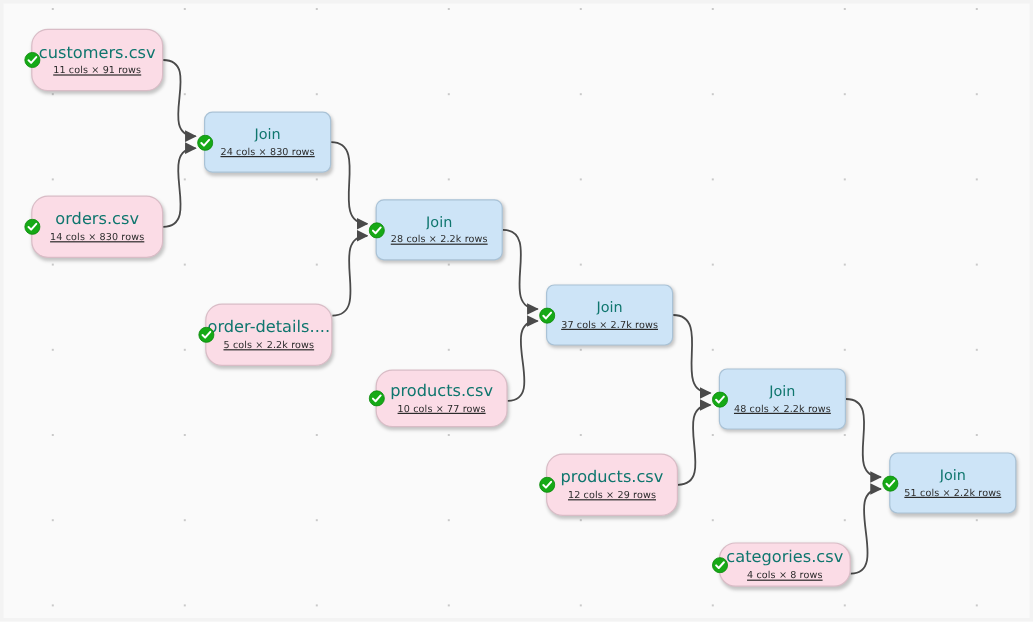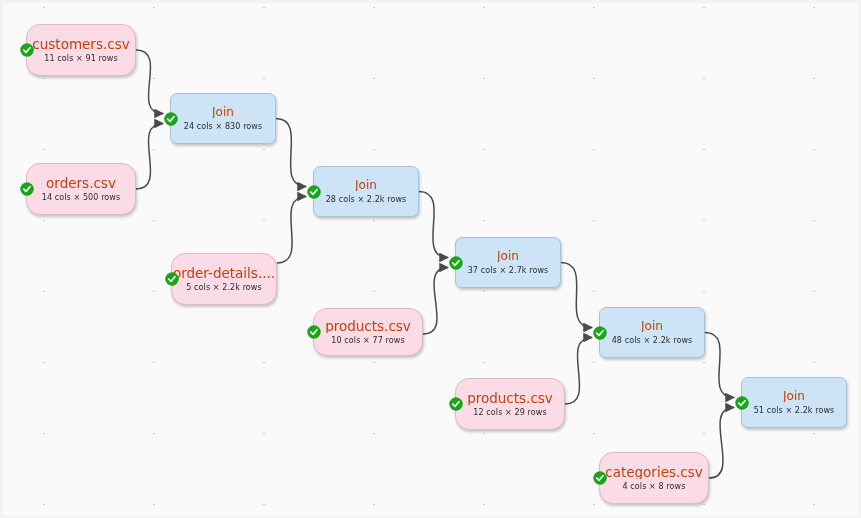--- a/index.html
+++ b/index.html
@@ -20,27 +20,27 @@
 
   .node{position:absolute;z-index:2;border-radius:12px;
         box-sizing:border-box;
         box-shadow:1px 2px 3px rgba(0,0,0,0.22);
         display:flex;flex-direction:column;
         align-items:center;justify-content:center;}
 
   .node.source{background:#fbdce6;border:1px solid #d9bcc6;border-radius:14px;}
   .node.join{background:#cde4f7;border:1px solid #a9c2d6;border-radius:7px;}
 
-  .node .title{color:#c2410c;line-height:1.05;white-space:nowrap;
+  .node .title{color:#0f766e;line-height:1.05;white-space:nowrap;
                overflow:hidden;text-align:left;}
   .node.source .title{font-size:13.5px;margin-bottom:3px;}
   .node.join .title{font-size:12px;margin-bottom:4px;}
 
   .node .meta{font-size:8px;color:#2b2b2b;white-space:nowrap;
-              letter-spacing:0.1px;text-align:center;}
+              letter-spacing:0.1px;text-align:center;text-decoration:underline;}
 
   .badge{position:absolute;left:-7px;top:50%;margin-top:-7px;
          width:14px;height:14px;z-index:3;}
   .badge svg{display:block;width:14px;height:14px;}
 </style>
 </head>
 <body>
 
 <div id="canvas">
   <svg id="edges" viewBox="0 0 861 518" preserveAspectRatio="none">
@@ -74,21 +74,21 @@
         <div class="meta">11 cols × 91 rows</div>
       </div>
       <div class="node source" style="left: 23px; top: 160px; width: 110px; height: 52px;">
         <span class="badge">
           <svg viewBox="0 0 16 16">
             <circle cx="8" cy="8" r="7.2" fill="#16a916" stroke="#0e8a0e" stroke-width="0.8"></circle>
             <path d="M4.3 8.2 L6.8 10.7 L11.7 5.2" stroke="#ffffff" stroke-width="1.9" fill="none" stroke-linecap="round" stroke-linejoin="round"></path>
           </svg>
         </span>
         <div class="title">orders.csv</div>
-        <div class="meta">14 cols × 500 rows</div>
+        <div class="meta">14 cols × 830 rows</div>
       </div>
       <div class="node join" style="left: 167px; top: 90px; width: 106px; height: 51px;">
         <span class="badge">
           <svg viewBox="0 0 16 16">
             <circle cx="8" cy="8" r="7.2" fill="#16a916" stroke="#0e8a0e" stroke-width="0.8"></circle>
             <path d="M4.3 8.2 L6.8 10.7 L11.7 5.2" stroke="#ffffff" stroke-width="1.9" fill="none" stroke-linecap="round" stroke-linejoin="round"></path>
           </svg>
         </span>
         <div class="title">Join</div>
         <div class="meta">24 cols × 830 rows</div>
@@ -146,21 +146,21 @@
       <div class="node join" style="left: 596px; top: 304px; width: 106px; height: 51px;">
         <span class="badge">
           <svg viewBox="0 0 16 16">
             <circle cx="8" cy="8" r="7.2" fill="#16a916" stroke="#0e8a0e" stroke-width="0.8"></circle>
             <path d="M4.3 8.2 L6.8 10.7 L11.7 5.2" stroke="#ffffff" stroke-width="1.9" fill="none" stroke-linecap="round" stroke-linejoin="round"></path>
           </svg>
         </span>
         <div class="title">Join</div>
         <div class="meta">48 cols × 2.2k rows</div>
       </div>
-      <div class="node source" style="left: 596px; top: 449px; width: 110px; height: 52px;">
+      <div class="node source" style="left: 596px; top: 449px; width: 110px; height: 37px;">
         <span class="badge">
           <svg viewBox="0 0 16 16">
             <circle cx="8" cy="8" r="7.2" fill="#16a916" stroke="#0e8a0e" stroke-width="0.8"></circle>
             <path d="M4.3 8.2 L6.8 10.7 L11.7 5.2" stroke="#ffffff" stroke-width="1.9" fill="none" stroke-linecap="round" stroke-linejoin="round"></path>
           </svg>
         </span>
         <div class="title">categories.csv</div>
         <div class="meta">4 cols × 8 rows</div>
       </div>
       <div class="node join" style="left: 738px; top: 374px; width: 106px; height: 51px;">

